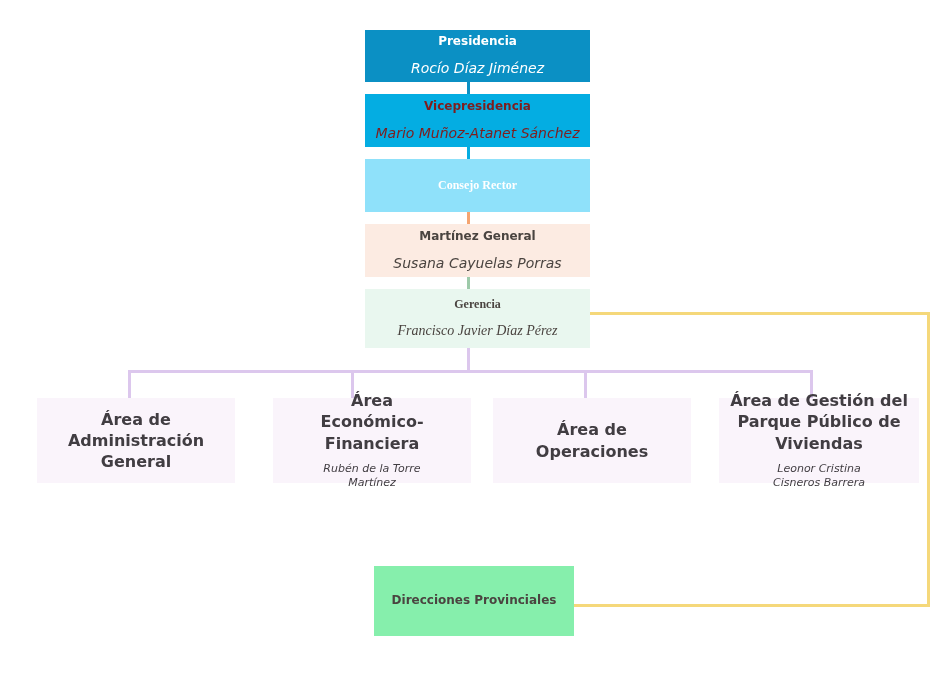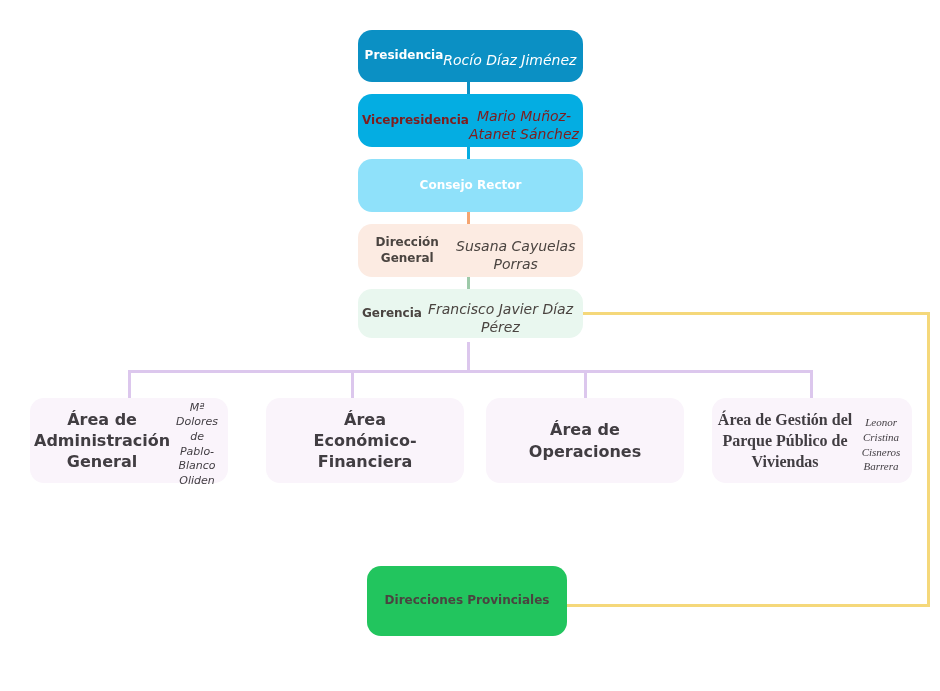--- a/index.html
+++ b/index.html
@@ -9,28 +9,29 @@
   .canvas {
     position: relative;
     width: 940px;
     height: 691px;
     background: #ffffff;
     overflow: hidden;
   }
 
   .node {
     position: absolute;
-    border-radius: 14px;
+    border-radius: 0;
     display: flex;
-    flex-direction: row;
+    flex-direction: column;
     align-items: center;
     justify-content: center;
     text-align: center;
     z-index: 2;
     padding: 4px;
+    margin-left: 7px;
   }
 
   .node-title {
     font-weight: bold;
     font-size: 12px;
     line-height: 1.32;
     white-space: pre-line;
   }
 
   .node-person {
@@ -40,23 +41,23 @@
     white-space: pre-line;
     margin-top: 9px;
   }
 
   .node.area .node-title { font-size: 16px; }
   .node.area .node-person { font-size: 11px; margin-top: 8px; }
 
   
   .n-presidencia     { left: 358px; top: 30px;  width: 225px; height: 52px; }
   .n-vicepresidencia { left: 358px; top: 94px;  width: 225px; height: 53px; }
-  .n-consejo         { left: 358px; top: 159px; width: 225px; height: 53px; }
+  .n-consejo         { left: 358px; top: 159px; width: 225px; height: 53px; font-family: Liberation Serif, serif; }
   .n-direccion       { left: 358px; top: 224px; width: 225px; height: 53px; }
-  .n-gerencia        { left: 358px; top: 289px; width: 225px; height: 49px; }
+  .n-gerencia        { left: 358px; top: 289px; width: 225px; height: 59px; font-family: Liberation Serif, serif; }
 
   
   .n-area1 { left: 30px;  top: 398px; width: 198px; height: 85px; }
   .n-area2 { left: 266px; top: 398px; width: 198px; height: 85px; }
   .n-area3 { left: 486px; top: 398px; width: 198px; height: 85px; }
   .n-area4 { left: 712px; top: 398px; width: 200px; height: 85px; }
 
   
   .n-provinciales { left: 367px; top: 566px; width: 200px; height: 70px; }
 
@@ -113,50 +114,50 @@
   <div class="node n-vicepresidencia" style="background-color: rgb(4, 173, 226); color: #7f1d1d;">
     <div class="node-title">Vicepresidencia</div>
     <div class="node-person">Mario Muñoz-Atanet Sánchez</div>
   </div>
 
   <div class="node n-consejo" style="background-color: rgb(143, 225, 250); color: rgb(255, 255, 255);">
     <div class="node-title">Consejo Rector</div>
   </div>
 
   <div class="node n-direccion" style="background-color: rgb(252, 235, 226); color: rgb(74, 68, 64);">
-    <div class="node-title">Dirección General</div>
+    <div class="node-title">Martínez General</div>
     <div class="node-person">Susana Cayuelas Porras</div>
   </div>
 
   <div class="node n-gerencia" style="background-color: rgb(233, 247, 239); color: rgb(74, 68, 64);">
     <div class="node-title">Gerencia</div>
     <div class="node-person">Francisco Javier Díaz Pérez</div>
   </div>
 
   <div class="node area n-area1" style="background-color: rgb(250, 244, 251); color: rgb(65, 61, 66);">
     <div class="node-title">Área de
 Administración General</div>
-    <div class="node-person">Mª Dolores de
-Pablo-Blanco Oliden</div>
   </div>
 
   <div class="node area n-area2" style="background-color: rgb(250, 244, 251); color: rgb(65, 61, 66);">
     <div class="node-title">Área
 Económico-Financiera</div>
+    <div class="node-person">Rubén de la Torre
+Martínez</div>
   </div>
 
   <div class="node area n-area3" style="background-color: rgb(250, 244, 251); color: rgb(65, 61, 66);">
     <div class="node-title">Área de
 Operaciones</div>
   </div>
 
-  <div class="node area n-area4" style="background-color: rgb(250, 244, 251); color: rgb(65, 61, 66); font-family: Liberation Serif, serif;">
+  <div class="node area n-area4" style="background-color: rgb(250, 244, 251); color: rgb(65, 61, 66);">
     <div class="node-title">Área de Gestión del
 Parque Público de Viviendas</div>
     <div class="node-person">Leonor Cristina
 Cisneros Barrera</div>
   </div>
 
-  <div class="node n-provinciales" style="background-color: #22c55e; color: rgb(74, 68, 64);">
+  <div class="node n-provinciales" style="background-color: #86efac; color: rgb(74, 68, 64);">
     <div class="node-title">Direcciones Provinciales</div>
   </div>
 
 </div>
 
 </body></html>

